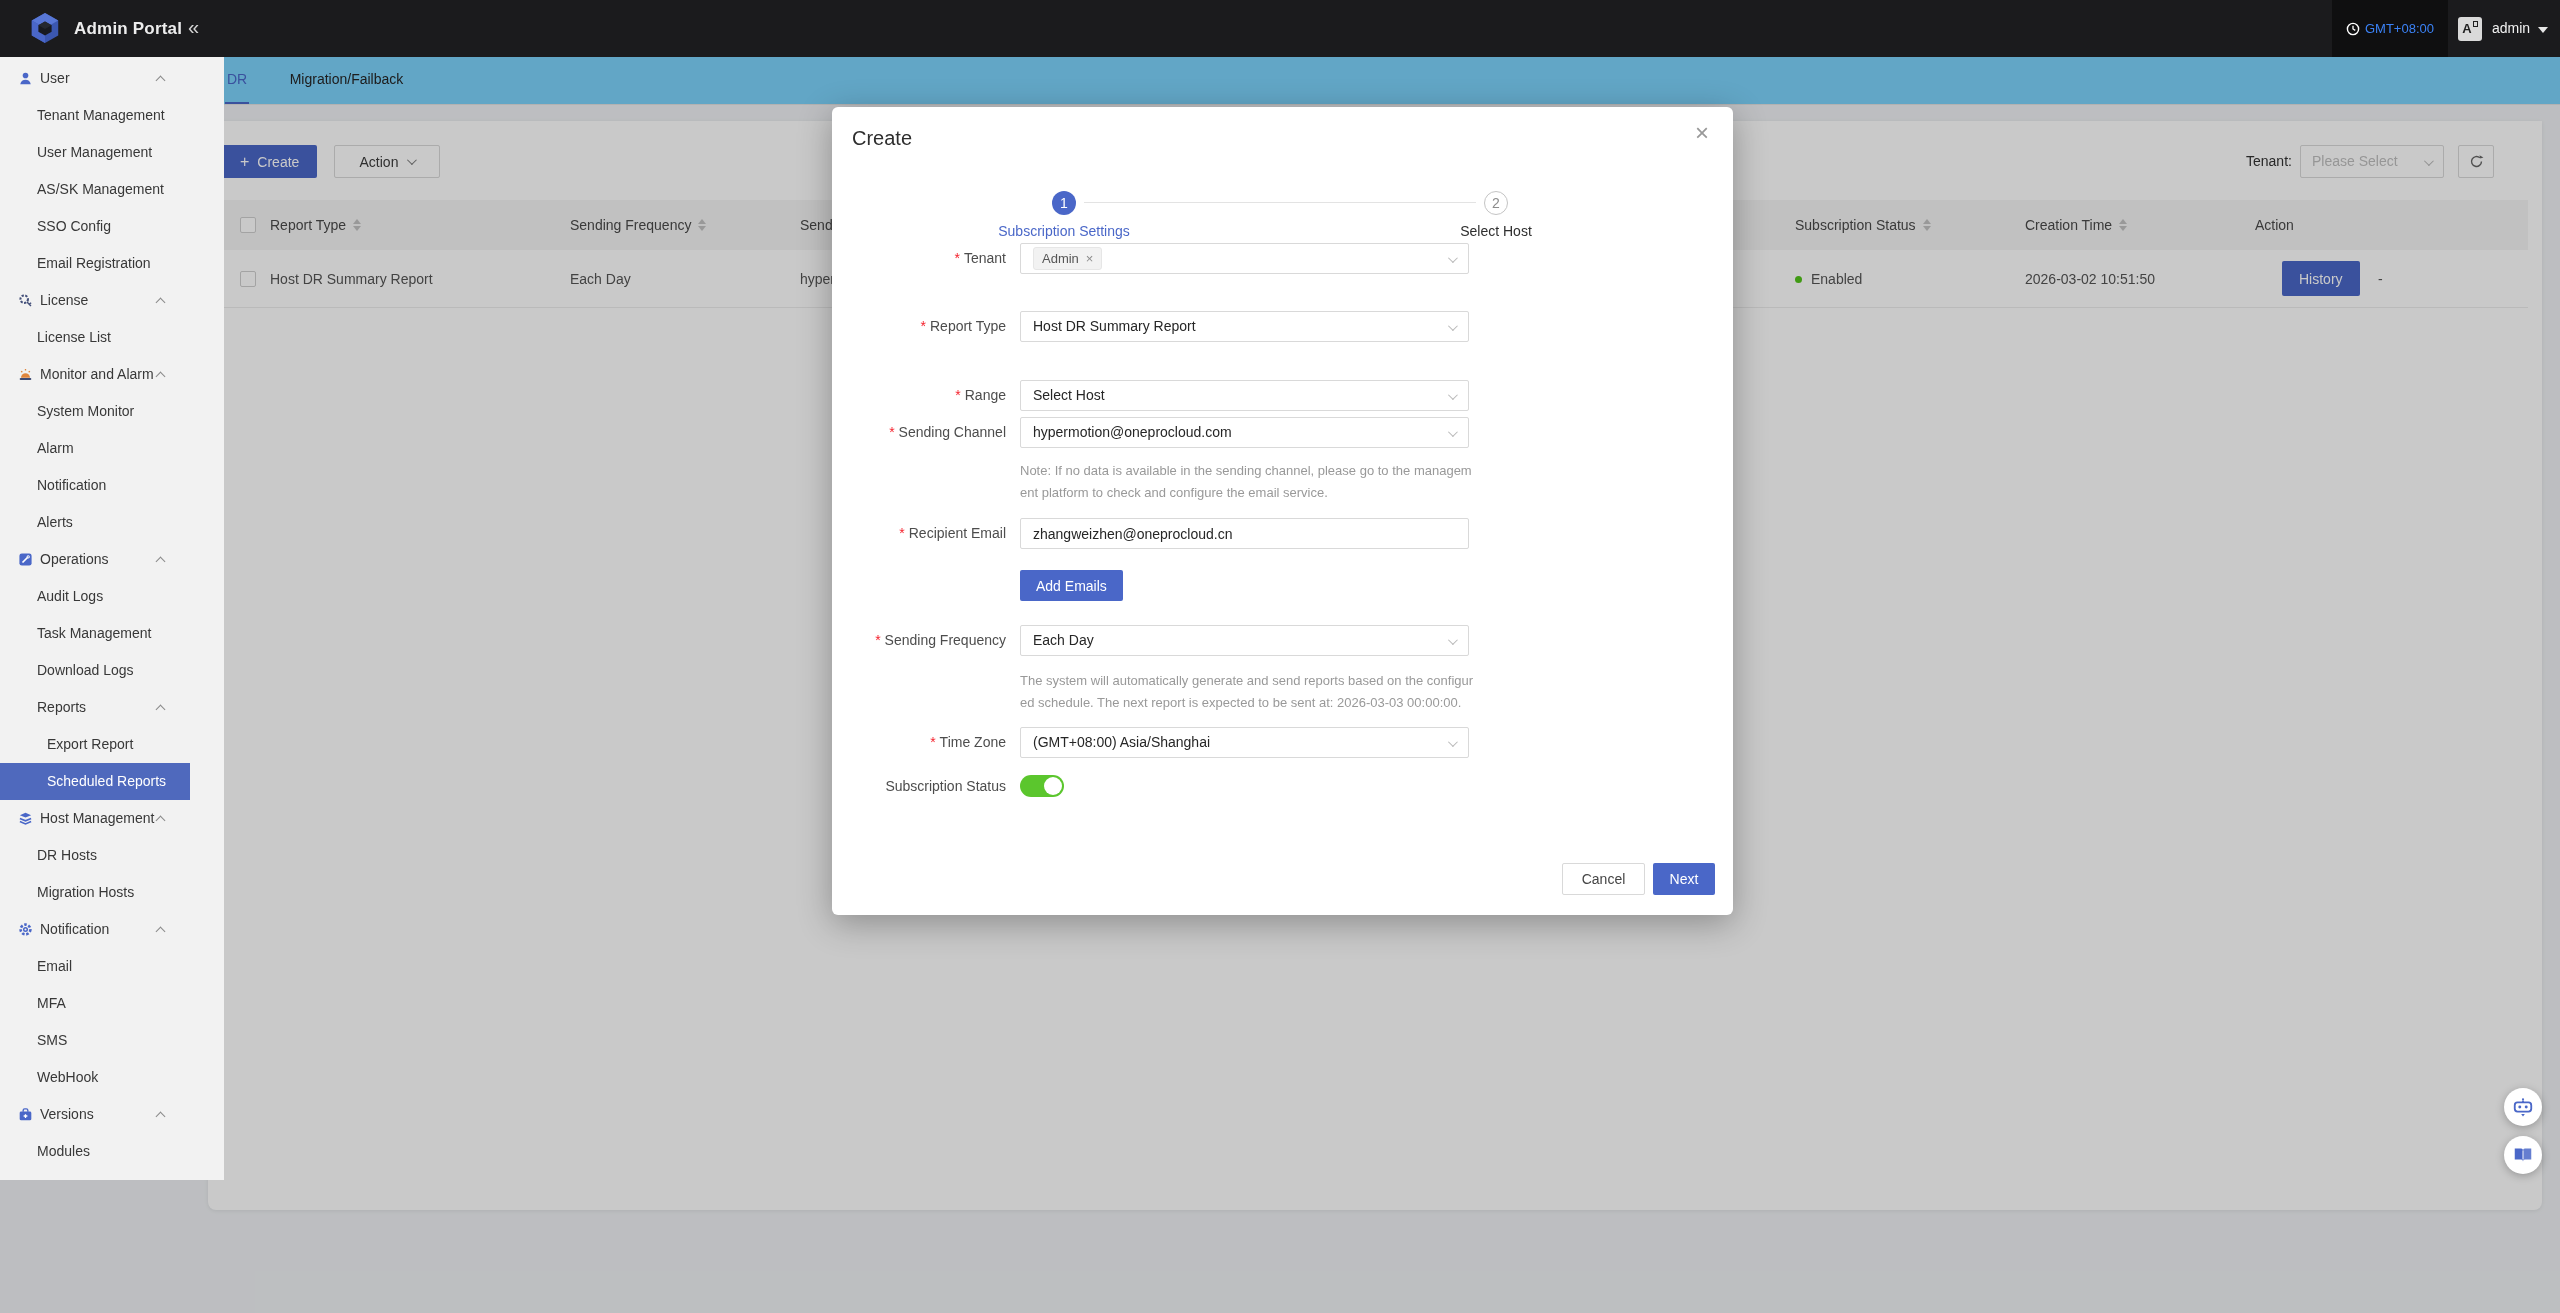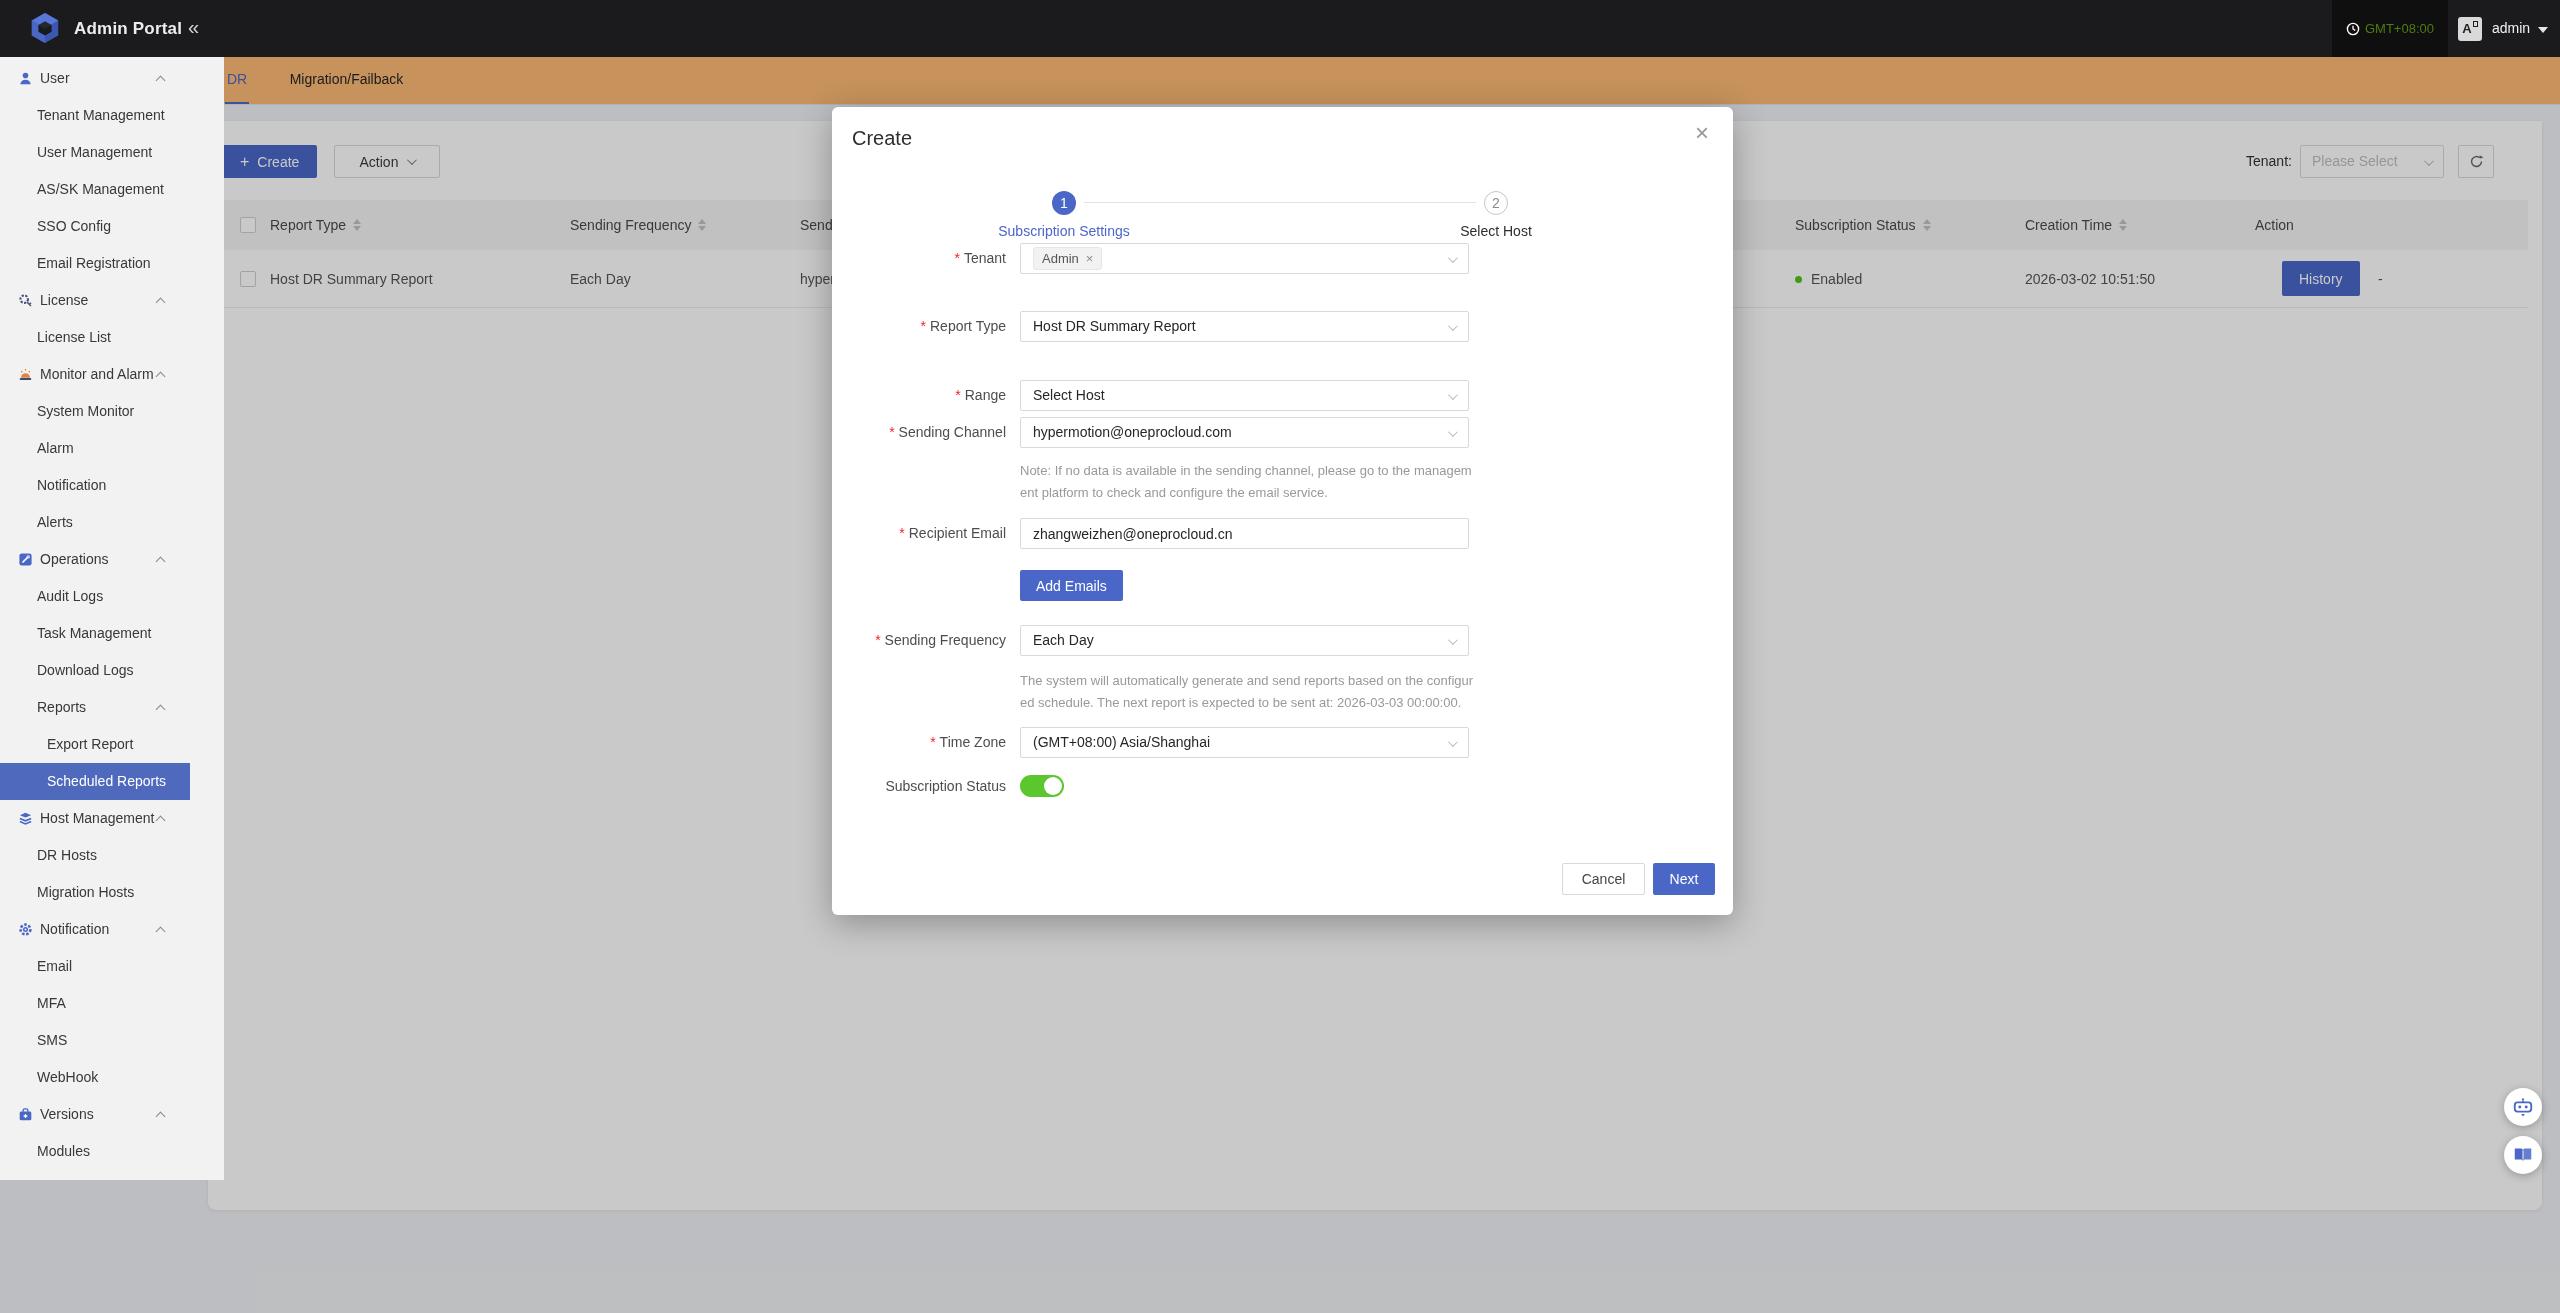--- a/index.html
+++ b/index.html
@@ -5,21 +5,21 @@
   * { margin:0; padding:0; box-sizing:border-box; }
   html,body { width:2560px; height:1313px; }
   body { font-family:"Liberation Sans", sans-serif; background:#f0f2f5; overflow:hidden; }
   #app { position:relative; width:2560px; height:1313px; }
 
   
   .header { position:absolute; top:0; left:0; width:2560px; height:57px; background:#1b1b1d; z-index:30; }
   .logo { position:absolute; left:28px; top:11px; width:34px; height:34px; }
   .app-title { position:absolute; left:74px; top:0; line-height:57px; color:#ededed; font-size:17px; font-weight:bold; letter-spacing:.2px; }
   .collapse { position:absolute; left:188px; top:0; line-height:55px; color:#d6d6d6; font-size:20px; cursor:pointer; }
-  .tz-badge { position:absolute; left:2332px; top:0; height:57px; width:116px; background:#0f0f10; display:flex; align-items:center; justify-content:center; gap:5px; color:#4d7c0f; font-size:13px; }
+  .tz-badge { position:absolute; left:2332px; top:0; height:57px; width:116px; background:#0f0f10; display:flex; align-items:center; justify-content:center; gap:5px; color:#3b82f6; font-size:13px; }
   .lang-box { position:absolute; left:2458px; top:17px; width:24px; height:24px; background:#d9d9d9; border-radius:3px; text-align:center; line-height:23px; color:#1f1f1f; font-size:13px; font-weight:bold; }
   .lang-box i { display:inline-block; width:5px; height:6px; border:1px solid #1f1f1f; margin-left:1px; margin-bottom:6px; }
   .user-name { position:absolute; left:2492px; top:0; line-height:57px; color:#f2f2f2; font-size:14px; }
   .caret-down { position:absolute; left:2538px; top:27px; width:0; height:0; border-left:5px solid transparent; border-right:5px solid transparent; border-top:6px solid #e6e6e6; }
 
   
   .sidebar { position:absolute; top:57px; left:0; width:224px; background:#f2f2f2; z-index:20; padding:3px 0 10px 0; }
   .sb-item { position:relative; width:190px; height:37px; line-height:37px; font-size:14px; color:#383838; cursor:pointer; white-space:nowrap; }
   .sb-item.selected { background:#4f69bd; color:#fff; }
   .sb-icon { position:absolute; left:18px; top:11px; width:15px; height:15px; }
@@ -27,21 +27,21 @@
   .sb-item.section .sb-label { margin-left:40px; }
   .sb-item.sub .sb-label { margin-left:37px; }
   .sb-item.subsub .sb-label { margin-left:47px; }
   .chev-up { position:absolute; right:26px; top:17px; width:7px; height:7px; border-left:1.6px solid #8a8a8a; border-top:1.6px solid #8a8a8a; transform:rotate(45deg); }
 
   
   .overlay { position:absolute; top:57px; left:0; right:0; bottom:0; background:rgba(0,0,0,0.21); z-index:10; }
 
   
   .content { position:absolute; top:57px; left:208px; right:0; bottom:0; z-index:1; background:#f0f2f5; }
-  .tabbar { height:48px; background:#fdba74; border-bottom:1px solid #e2e2e2; }
+  .tabbar { height:48px; background:#7dd3fc; border-bottom:1px solid #e2e2e2; }
   .tab { display:inline-block; line-height:45px; font-size:14px; color:#262626; cursor:pointer; }
   .tab.active { color:#4a67c8; border-bottom:2px solid #4a67c8; }
   .tab-dr { margin-left:17px; padding:0 2px; }
   .tab-mf { margin-left:36px; }
 
   .card { position:absolute; left:0; top:64px; width:2334px; height:1089px; background:#fff; border-radius:0 0 8px 8px; box-shadow:0 1px 4px rgba(0,0,0,0.08); }
   .btn { display:inline-flex; align-items:center; justify-content:center; font-size:14px; border-radius:2px; cursor:pointer; }
   .btn-create { position:absolute; left:14px; top:24px; height:33px; padding:0 18px; background:#4a67c8; color:#fff; }
   .btn-create .plus { margin-right:8px; font-size:16px; line-height:1; }
   .btn-action { position:absolute; left:126px; top:24px; height:33px; width:106px; background:#fff; border:1px solid #d9d9d9; color:#3c3c3c; }

